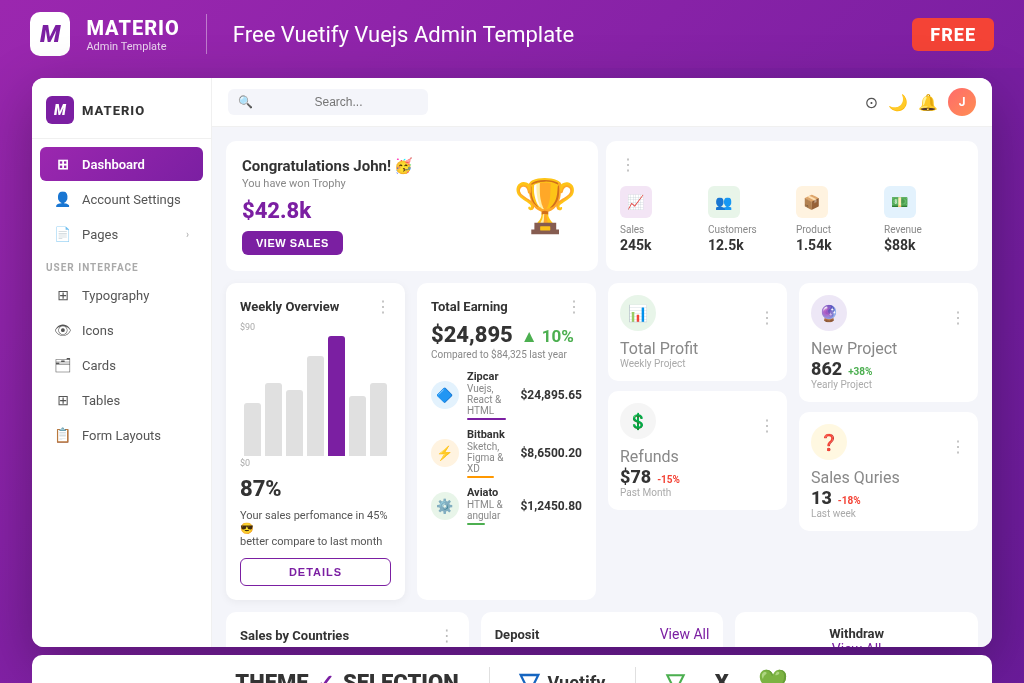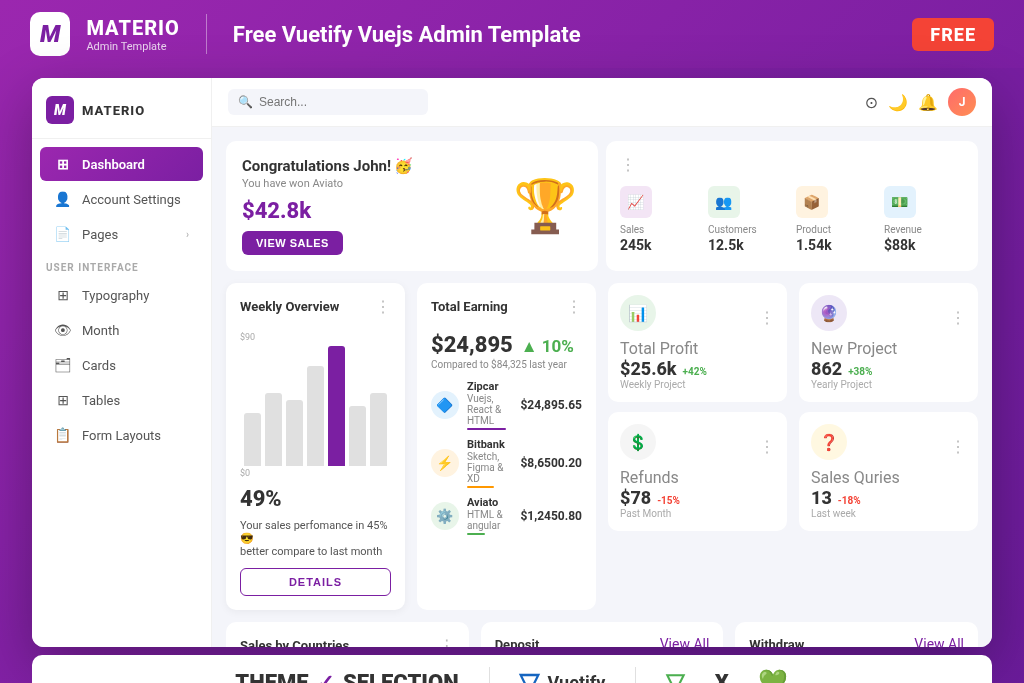--- a/index.html
+++ b/index.html
@@ -33,21 +33,21 @@
     .logo-m {
       font-size: 24px;
       font-weight: 900;
       color: #7B1FA2;
       font-style: italic;
     }
     .brand-text { color: white; }
     .brand-name { font-size: 20px; font-weight: 800; letter-spacing: 1px; }
     .brand-sub { font-size: 11px; color: rgba(255,255,255,0.8); }
     .divider-v { width: 1px; height: 40px; background: rgba(255,255,255,0.4); margin: 0 10px; }
-    .banner-title { font-size: 22px; font-weight: 700; color: white; flex: 1; }
+    .banner-title { font-size: 22px; font-weight: 400; color: white; flex: 1; }
     .free-badge {
       background: #F44336;
       color: white;
       font-weight: 800;
       font-size: 18px;
       padding: 6px 18px;
       border-radius: 6px;
       letter-spacing: 1px;
     }
 
@@ -140,21 +140,21 @@
       display: flex;
       align-items: center;
       background: #F4F5FA;
       border-radius: 6px;
       padding: 6px 10px;
       gap: 6px;
       flex: 1;
       max-width: 200px;
     }
     .search-icon { color: #aaa; font-size: 12px; }
-    .search-input { border: none; background: transparent; outline: none; font-size: 12px; color: #8b5cf6; width: 100%; }
+    .search-input { border: none; background: transparent; outline: none; font-size: 12px; color: #8b5cf6; width: 100%; text-align: center; }
     .topbar-actions { display: flex; align-items: center; gap: 10px; margin-left: auto; }
     .topbar-icon { font-size: 16px; color: #555; cursor: pointer; }
     .avatar { width: 28px; height: 28px; border-radius: 50%; background: linear-gradient(135deg, #FF6B6B, #FF8E53); display: flex; align-items: center; justify-content: center; color: white; font-size: 12px; font-weight: 700; }
 
     
     .dashboard {
       padding: 14px;
       overflow-y: auto;
       max-height: 520px;
       background: #F4F5FA;
@@ -204,21 +204,21 @@
     .stats-card { background: white; border-radius: 10px; padding: 14px; }
     .stats-header { display: flex; justify-content: space-between; align-items: flex-start; }
     .stats-title { font-size: 14px; font-weight: 700; color: #333; }
     .stats-sub { font-size: 11px; color: #888; margin-top: 2px; }
     .stats-grid { display: grid; grid-template-columns: 1fr 1fr 1fr 1fr; gap: 8px; margin-top: 12px; }
     .stat-item { display: flex; flex-direction: column; gap: 2px; }
     .stat-icon-box { width: 32px; height: 32px; border-radius: 6px; display: flex; align-items: center; justify-content: center; font-size: 16px; margin-bottom: 4px; }
     .stat-label { font-size: 10px; color: #888; }
     .stat-value { font-size: 14px; font-weight: 700; color: #333; }
     .more-icon { color: #bbb; font-size: 16px; cursor: pointer; }
-    .card-header { display: flex; justify-content: space-between; align-items: center; margin-bottom: 16px; text-align: center; }
+    .card-header { display: flex; justify-content: space-between; align-items: center; margin-bottom: 6px; text-align: center; }
     .card-title { font-size: 13px; font-weight: 700; color: #333; }
 
     .chart-container { position: relative; height: 120px; display: flex; align-items: flex-end; gap: 4px; padding: 0 4px; }
     .chart-bar { flex: 1; border-radius: 3px 3px 0 0; }
     .perf-text { font-size: 11px; color: #555; margin-top: 8px; }
     .perf-percent { font-size: 22px; font-weight: 800; color: #333; }
     .details-btn {
       width: 100%;
       background: transparent;
       border: 1.5px solid #7B1FA2;
@@ -313,21 +313,21 @@
     </div>
 
     <div class="nav-section-label">USER INTERFACE</div>
 
     <div class="nav-item">
       <span class="nav-icon">⊞</span>
       <span>Typography</span>
     </div>
     <div class="nav-item">
       <span class="nav-icon">👁</span>
-      <span>Month</span>
+      <span>Icons</span>
     </div>
     <div class="nav-item">
       <span class="nav-icon">🗂</span>
       <span>Cards</span>
     </div>
     <div class="nav-item">
       <span class="nav-icon">⊞</span>
       <span>Tables</span>
     </div>
     <div class="nav-item">
@@ -350,21 +350,21 @@
         <div class="avatar">J</div>
       </div>
     </div>
 
     <div class="dashboard">
 
       <div class="grid-top">
 
         <div class="congrats-card">
           <div class="congrats-title">Congratulations John! 🥳</div>
-          <div class="congrats-sub">You have won Aviato</div>
+          <div class="congrats-sub">You have won Trophy</div>
           <div class="congrats-amount">$42.8k</div>
           <button class="view-sales-btn">VIEW SALES</button>
           <div class="trophy-icon">🏆</div>
         </div>
 
         <div class="stats-card">
           <div class="stats-header">
             <span class="more-icon">⋮</span>
           </div>
           <div class="stats-grid">
@@ -412,21 +412,21 @@
             <div class="chart-bar" style="height:44%; background:#E0E0E0; border-radius:3px 3px 0 0;"></div>
             <div class="chart-bar" style="height:61%; background:#E0E0E0; border-radius:3px 3px 0 0;"></div>
             <div class="chart-bar" style="height:55%; background:#E0E0E0; border-radius:3px 3px 0 0;"></div>
             <div class="chart-bar" style="height:83%; background:#E0E0E0; border-radius:3px 3px 0 0;"></div>
             <div class="chart-bar" style="height:100%; background:#7B1FA2; border-radius:3px 3px 0 0;"></div>
             <div class="chart-bar" style="height:50%; background:#E0E0E0; border-radius:3px 3px 0 0;"></div>
             <div class="chart-bar" style="height:61%; background:#E0E0E0; border-radius:3px 3px 0 0;"></div>
           </div>
           <div style="font-size:9px; color:#aaa; margin-top:2px;">$0</div>
           <div style="margin-top:8px;">
-            <span class="perf-percent">49%</span>
+            <span class="perf-percent">87%</span>
             <p class="perf-text">Your sales perfomance in 45% 😎<br>better compare to last month</p>
           </div>
           <button class="details-btn">DETAILS</button>
         </div>
 
         <div class="earning-card">
           <div class="card-header">
             <span class="card-title">Total Earning</span>
             <span class="more-icon">⋮</span>
           </div>
@@ -468,24 +468,20 @@
 
         <div style="display:flex; flex-direction:column; gap:10px;">
           <div class="mini-card">
             <div style="display:flex; justify-content:space-between; align-items:center;">
               <div class="mini-card-icon" style="background:#E8F5E9;">
                 <span style="color:#4CAF50; font-size:16px;">📊</span>
               </div>
               <span class="more-icon">⋮</span>
             </div>
             <div class="mini-label">Total Profit</div>
-            <div style="display:flex; align-items:baseline; gap:6px;">
-              <span class="mini-value">$25.6k</span>
-              <span class="mini-change positive">+42%</span>
-            </div>
             <div class="mini-sub">Weekly Project</div>
           </div>
 
           <div class="mini-card">
             <div style="display:flex; justify-content:space-between; align-items:center;">
               <div class="mini-card-icon" style="background:#F5F5F5;">
                 <span style="color:#9E9E9E; font-size:16px;">💲</span>
               </div>
               <span class="more-icon">⋮</span>
             </div>
@@ -544,21 +540,21 @@
 
         <div class="bottom-card">
           <div style="display:flex; justify-content:space-between; align-items:center; margin-bottom:8px;">
             <span class="bottom-card-title">Deposit</span>
             <span class="view-all">View All</span>
           </div>
 
         </div>
 
         <div class="bottom-card">
-          <div style="display:flex; justify-content:space-between; align-items:center; margin-bottom:8px;">
+          <div style="display:flex; justify-content:flex-start; align-items:center; margin-bottom:8px;flex-direction:column;">
             <span class="bottom-card-title">Withdraw</span>
             <span class="view-all">View All</span>
           </div>
 
         </div>
 
       </div>
 
     </div>
   </div>

